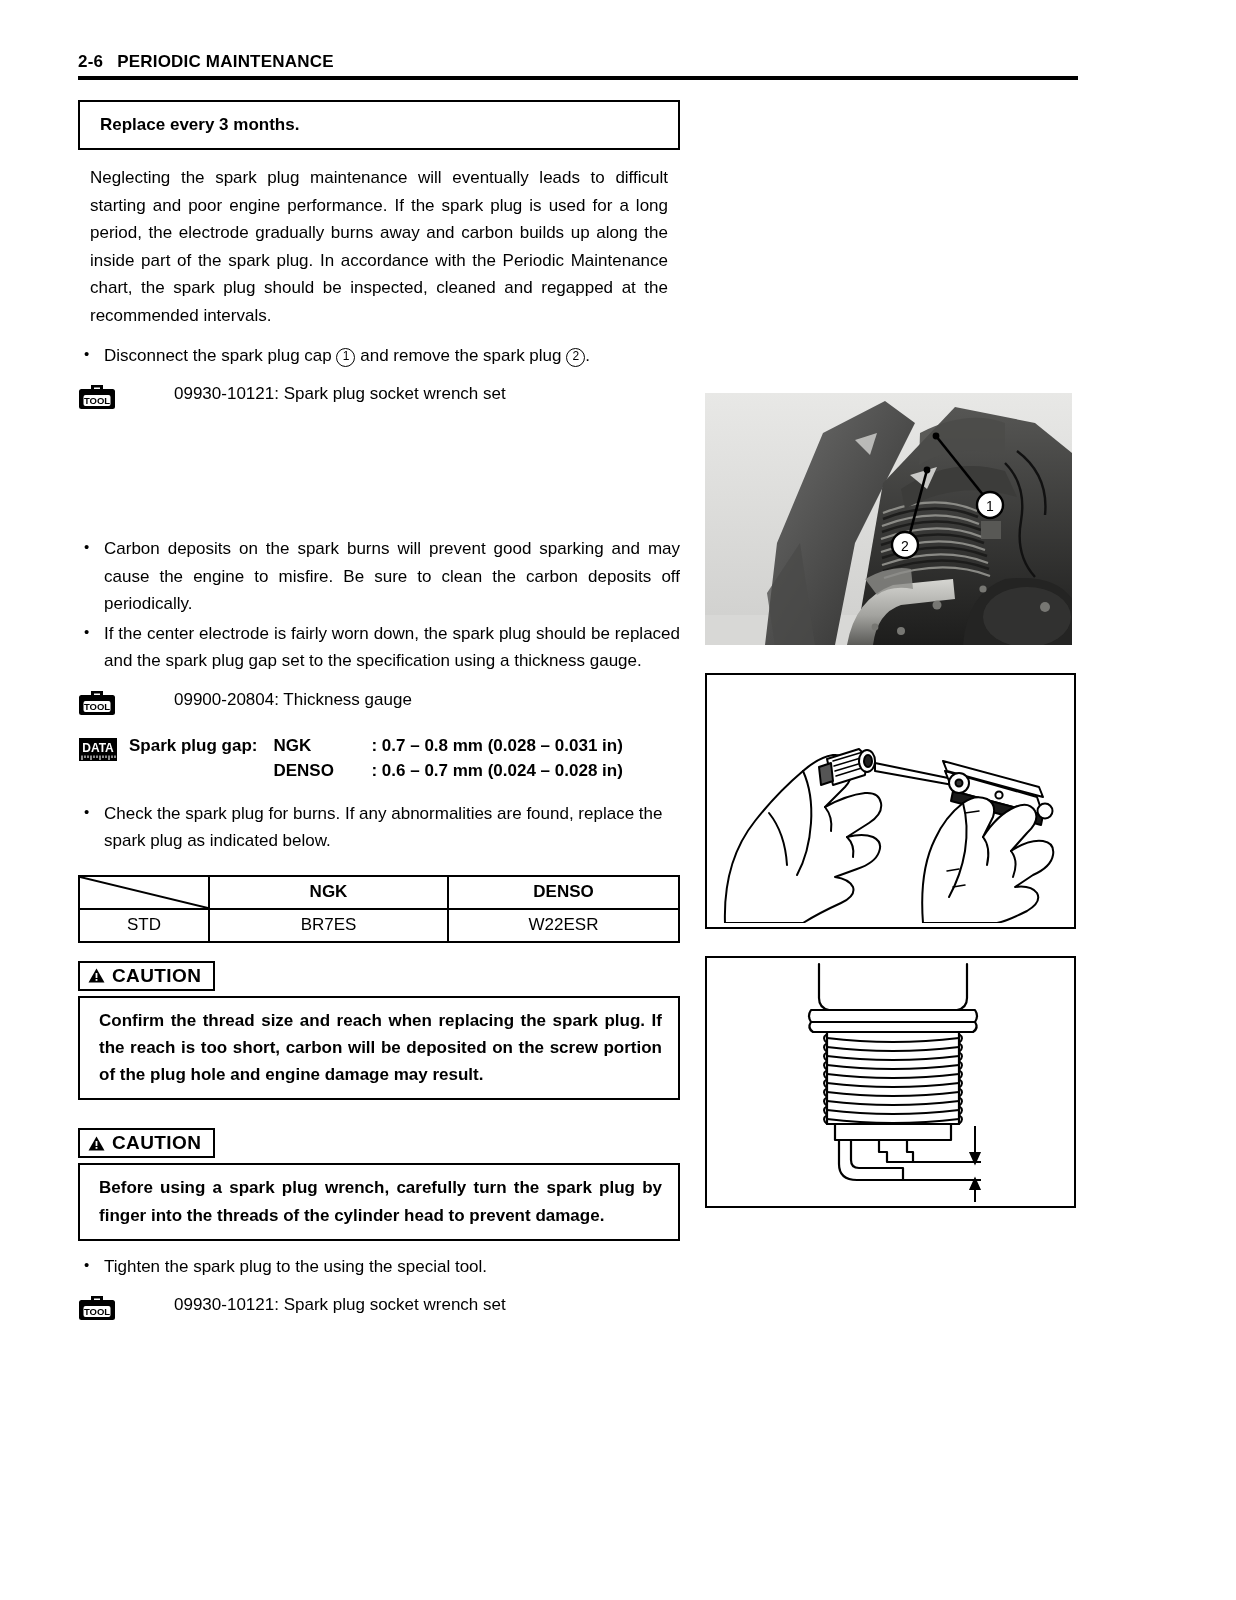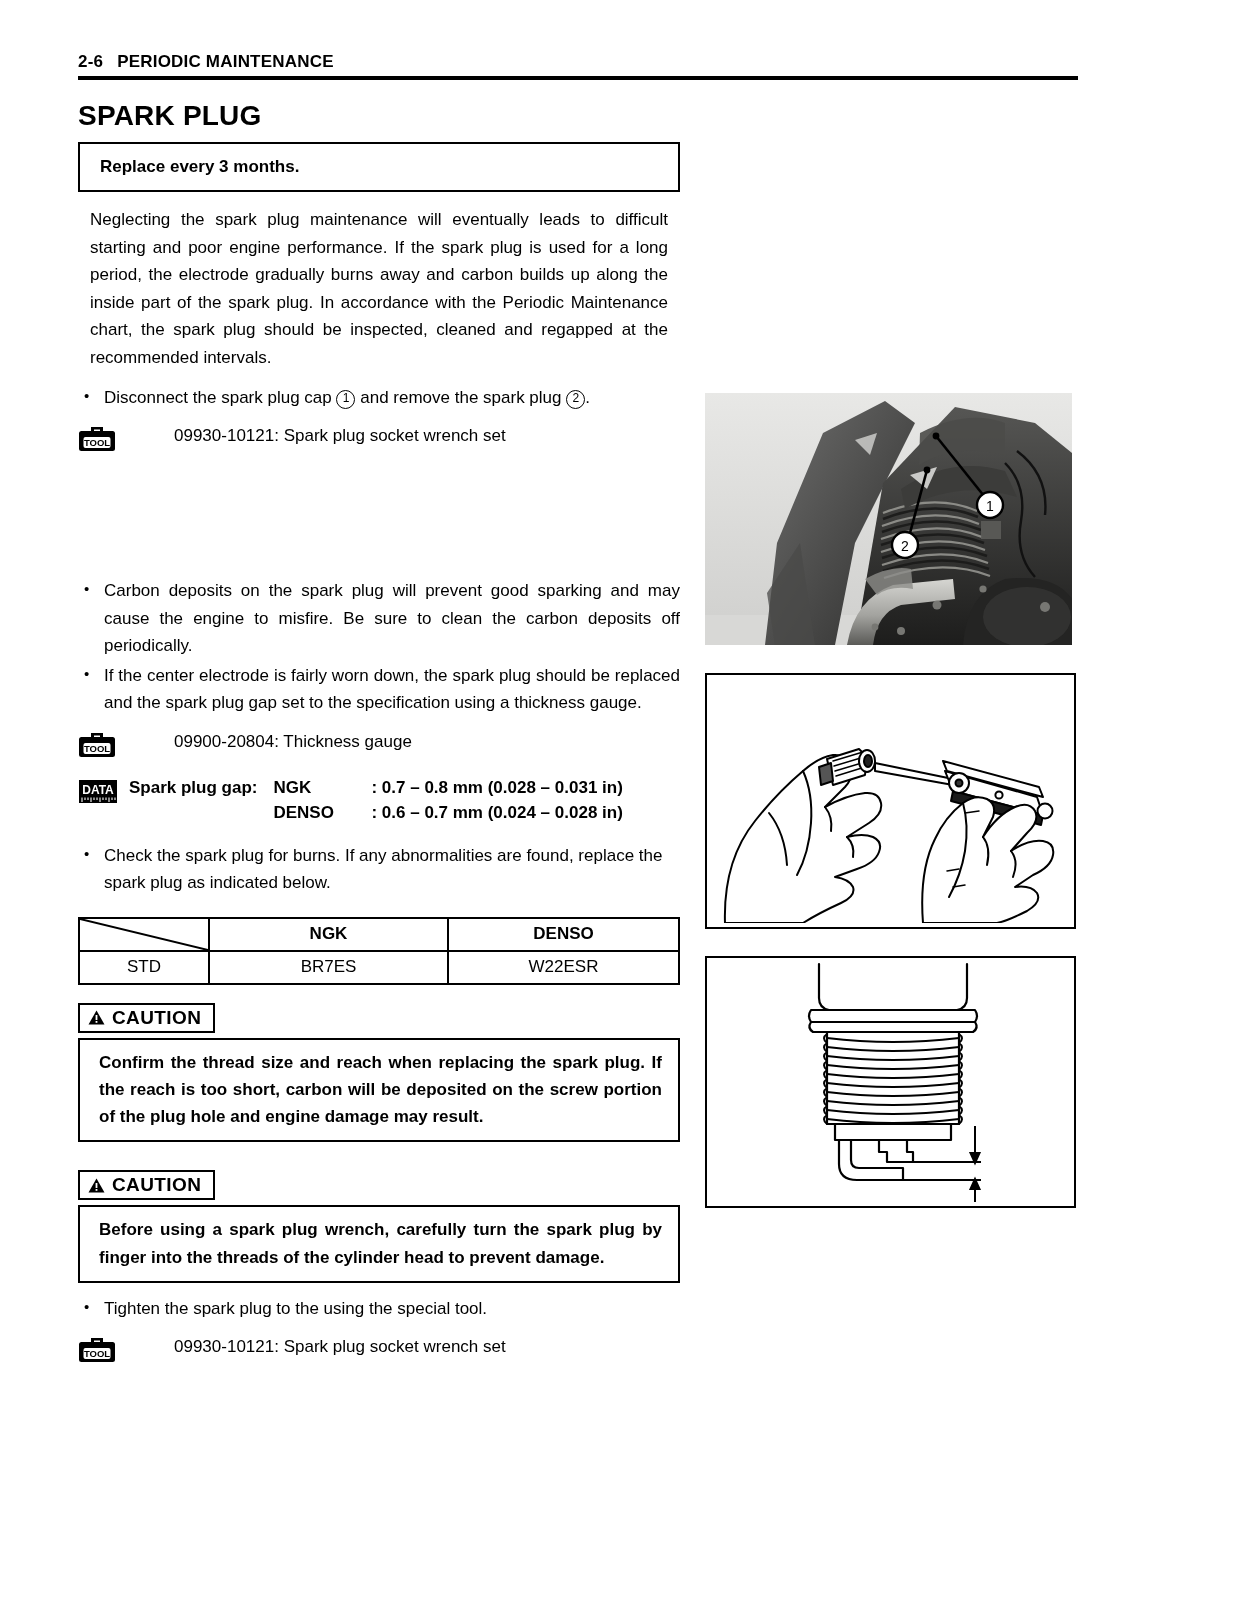--- a/index.html
+++ b/index.html
@@ -215,21 +215,20 @@
 <div class="page-header">
   <div class="page-header-row">
     <span class="page-num">2-6</span>
     <span>PERIODIC MAINTENANCE</span>
   </div>
   <div class="header-rule"></div>
 </div>
 
 <div class="left-col">
 
-  <h1 class="section-title">SPARK PLUG</h1>
 
   <div class="interval-box">
     <div class="interval-line">Replace every 3 months.</div>
   </div>
 
   <p class="body-par">Neglecting the spark plug maintenance will eventually leads to difficult starting and poor engine performance. If the spark plug is used for a long period, the electrode gradually burns away and carbon builds up along the inside part of the spark plug. In accordance with the Periodic Maintenance chart, the spark plug should be inspected, cleaned and regapped at the recommended intervals.</p>
 
   <ul class="bullets">
     <li>
       <span>Disconnect the spark plug cap</span>
@@ -247,21 +246,21 @@
         <rect x="5.5" y="12" width="27" height="11" rx="2" fill="#fff"></rect>
         <text x="19" y="21" font-family="Liberation Sans, sans-serif" font-size="9.5" font-weight="bold" text-anchor="middle" fill="#000">TOOL</text>
       </svg>
     </span>
     <span class="callout-text">09930-10121: Spark plug socket wrench set</span>
   </div>
 
   <div style="height:118px"></div>
 
   <ul class="bullets">
-    <li>Carbon deposits on the spark plug will prevent good sparking and may cause the engine to misfire. Be sure to clean the carbon deposits off periodically.</li>
+    <li>Carbon deposits on the spark burns will prevent good sparking and may cause the engine to misfire. Be sure to clean the carbon deposits off periodically.</li>
     <li>If the center electrode is fairly worn down, the spark plug should be replaced and the spark plug gap set to the specification using a thickness gauge.</li>
   </ul>
 
   <div class="callout">
     <span class="callout-icon">
       <svg width="38" height="28" viewBox="0 0 38 28">
         <path d="M13 2 h12 v4 h-3 V4.5 h-6 V6 h-3 z" fill="#000"></path>
         <rect x="1" y="6" width="36" height="20" rx="2.5" fill="#000"></rect>
         <rect x="5.5" y="12" width="27" height="11" rx="2" fill="#fff"></rect>
         <text x="19" y="21" font-family="Liberation Sans, sans-serif" font-size="9.5" font-weight="bold" text-anchor="middle" fill="#000">TOOL</text>

